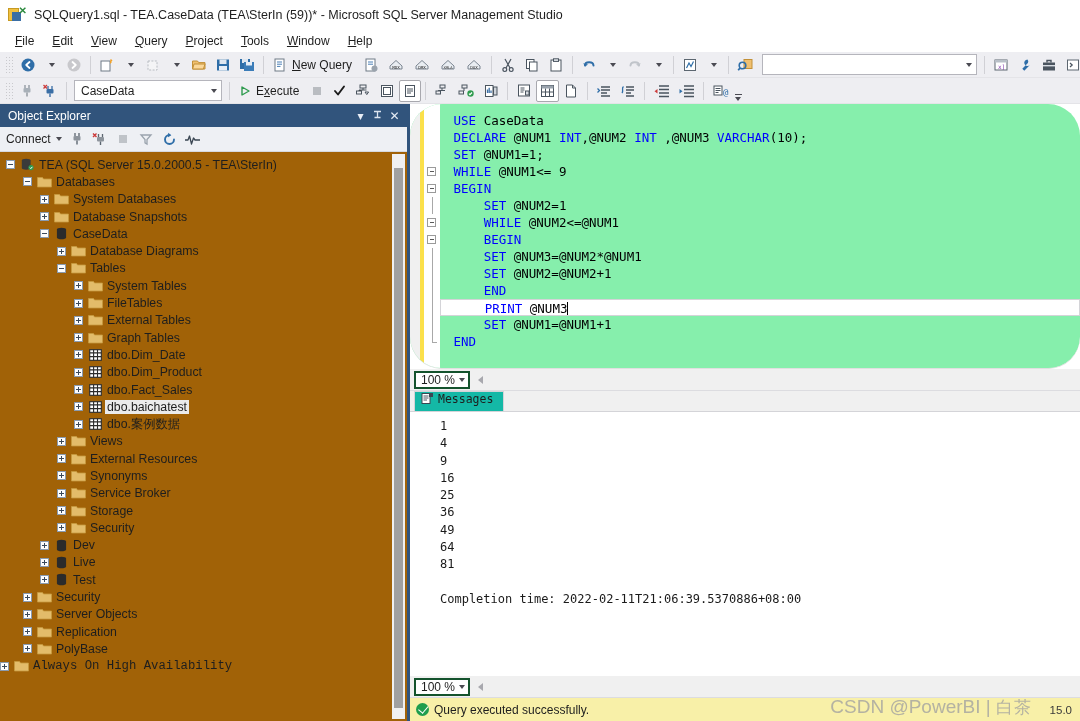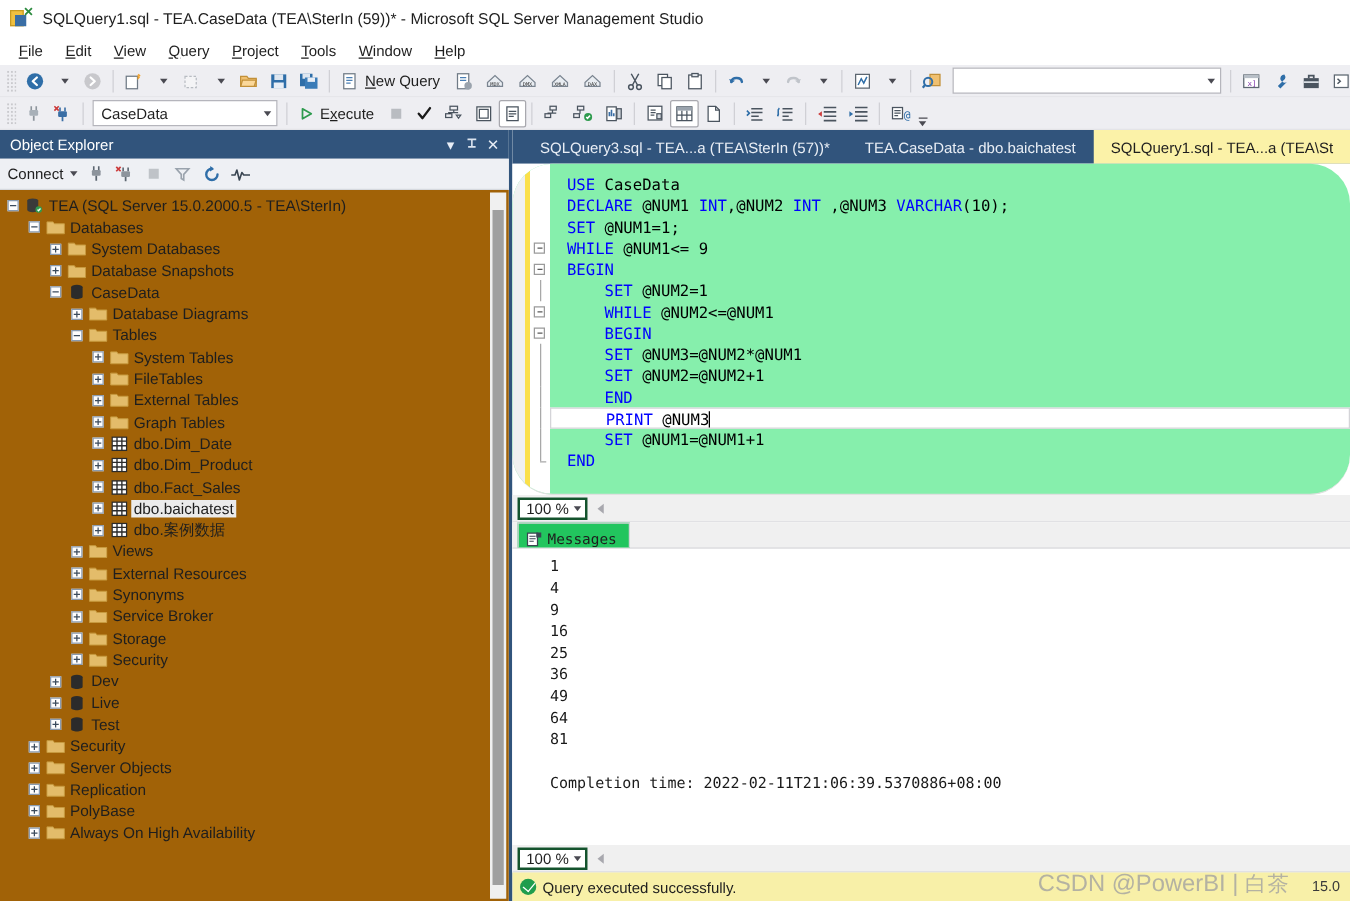--- a/index.html
+++ b/index.html
@@ -267,22 +267,22 @@
   
   .results {
     flex: 1 1 auto; display: flex; flex-direction: column; min-height: 0;
     background: #ffffff;
   }
   .msgtabs {
     height: 21px; background: #f0f0f0; display: flex; align-items: stretch;
     flex: 0 0 21px; padding-left: 4px; border-bottom: 1px solid #d4d4d8;
   }
   .msgtab {
-    display: flex; align-items: flex-end; gap: 4px; padding: 0 10px 0 6px;
-    background: #22c55e; border: 1px solid #d4d4d8; border-bottom: none;
+    display: flex; align-items: flex-start; gap: 4px; padding: 0 10px 0 6px;
+    background: #14b8a6; border: 1px solid #d4d4d8; border-bottom: none;
     font-family: "DejaVu Sans Mono", "Liberation Mono", monospace;
     font-size: 11.5px; color: #1e1e1e; cursor: default;
   }
   .msgbody {
     flex: 1 1 auto; overflow: hidden; padding: 6px 0 0 30px;
     font-family: "DejaVu Sans Mono", "Liberation Mono", monospace;
     font-size: 12px; line-height: 17.3px; color: #1a1a1a;
     background: #ffffff; white-space: pre;
   }
 
@@ -995,48 +995,37 @@
             </div>
             <div class="node" style="padding-left: 23px;">
               <div class="exp plus"></div>
               <div class="nicon">
                 <svg width="15" height="12" viewBox="0 0 15 12">
                   <path d="M0.5 1.5h5l1 1.5h8v8h-14z" fill="#e3bc6a" stroke="#c79a3f" stroke-width=".8"></path>
                 </svg>
               </div>
               <span class="nlabel">PolyBase</span>
             </div>
-            <div class="node" style="padding-left: 23px;">
+            <div class="node" style=" font-family: Liberation Mono, monospace;">
               <div class="exp plus"></div>
               <div class="nicon">
                 <svg width="15" height="12" viewBox="0 0 15 12">
                   <path d="M0.5 1.5h5l1 1.5h8v8h-14z" fill="#e3bc6a" stroke="#c79a3f" stroke-width=".8"></path>
                 </svg>
               </div>
               <span class="nlabel">Always On High Availability</span>
             </div>
           </div>
         <div class="oe-scroll">
           <div class="thumb"></div>
         </div>
       </div>
     </div>
 
     <div class="right">
-      <div class="tabstrip">
-        <div class="tab">
-            <span>SQLQuery3.sql - TEA...a (TEA\SterIn (57))*</span>
-          </div>
-        <div class="tab">
-            <span>TEA.CaseData - dbo.baichatest</span>
-          </div>
-        <div class="tab active">
-            <span>SQLQuery1.sql - TEA...a (TEA\St</span>
-          </div>
-      </div>
 
       <div class="editor-wrap">
         <div class="editor">
           <div class="ed-margin"></div>
           <div class="ed-change"></div>
           <div class="ed-fold" id="fold-host">
               <div class="fold-row"></div>
               <div class="fold-row"></div>
               <div class="fold-row"></div>
               <div class="fold-row">

